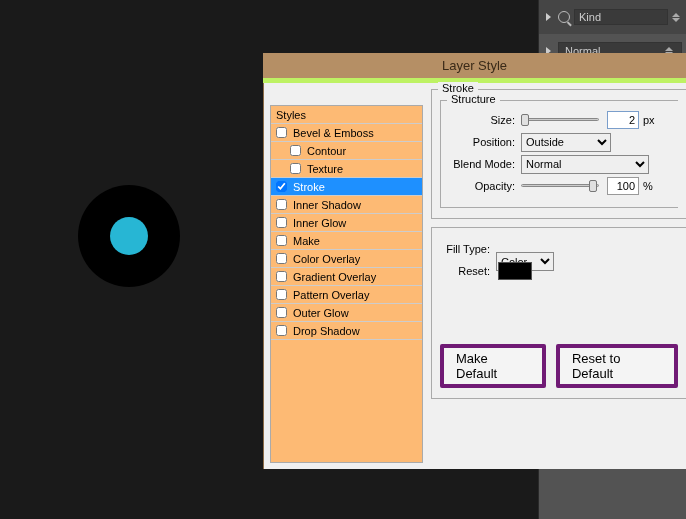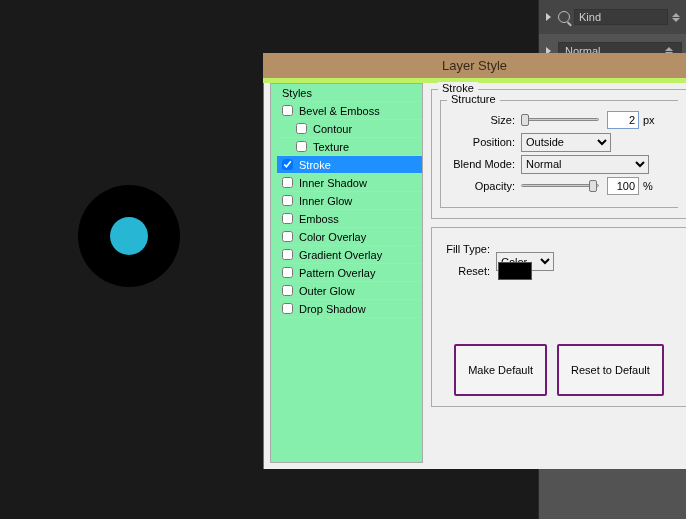--- a/index.html
+++ b/index.html
@@ -19,21 +19,21 @@
 .spin .dn { border-top: 4px solid #aaa; }
 
 .canvas { position: absolute; left: 0; top: 0; width: 538px; height: 519px; background: #1a1a1a; }
 .circle-outer { position: absolute; left: 78px; top: 185px; width: 102px; height: 102px; border-radius: 50%; background: #000; }
 .circle-inner { position: absolute; left: 110px; top: 217px; width: 38px; height: 38px; border-radius: 50%; background: #27b6d4; }
 
 .dialog { position: absolute; left: 263px; top: 53px; width: 423px; height: 416px; }
 .titlebar { height: 30px; background: #b58f65; display: flex; align-items: center; justify-content: center; color: #3a2a18; font-size: 13px; border-bottom: 5px solid #bef264; }
 .dlg-body { height: 386px; background: #f0f0f0; border-left: 1px solid #8c6d48; display: flex; }
 
-.left-list { width: 153px; border: 1px solid #aaa; margin: 0 0 6px 6px; background: #86efac; padding-left: 6px; }
+.left-list { width: 153px; border: 1px solid #aaa; margin: 22px 0 6px 6px; background: #fdba74; }
 .left-list .row { height: 18px; font-size: 11px; display: flex; align-items: center; padding: 0 5px; border-bottom: 1px solid #ccc; color: #000; cursor: default; }
 .left-list .row.sel { background: #1e90ff; color: #fff; }
 .left-list .row input[type=checkbox] { margin-right: 6px; width: 11px; height: 11px; }
 .left-list .row.indent input { margin-left: 14px; }
 
 .right-pane { flex: 1; padding: 6px 0 6px 8px; font-size: 11px; color: #000; }
 .group { border: 1px solid #aaa; padding: 6px 8px 10px 8px; margin-bottom: 8px; position: relative; border-right: none; }
 .group-title { position: absolute; top: -8px; left: 6px; background: #f0f0f0; padding: 0 4px; font-size: 11px; }
 .subgroup { border: 1px solid #aaa; padding: 8px 8px 10px 8px; position: relative; margin-top: 4px; border-right: none; }
 .frow { display: flex; align-items: center; height: 22px; }
@@ -43,21 +43,21 @@
 .slider-thumb { position: absolute; top: 1px; width: 8px; height: 12px; background: #e0e0e0; border: 1px solid #777; border-radius: 2px; }
 .numbox { width: 32px; height: 18px; border: 1px solid #7a9ecb; background: #fff; text-align: right; padding: 0 3px; font-size: 11px; }
 .numbox2 { width: 32px; height: 18px; border: 1px solid #999; background: #fff; text-align: right; padding: 0 3px; font-size: 11px; }
 .unit { margin-left: 4px; }
 select { font-size: 11px; height: 19px; border: 1px solid #888; background: #efefef; }
 .sel-sm { width: 90px; }
 .sel-md { width: 128px; }
 .sel-ft { width: 58px; margin-top: 25px; }
 .swatch { width: 34px; height: 18px; background: #000; border: 1px solid #555; margin-left: 2px; }
 .btnrow { display: flex; gap: 10px; justify-content: center; margin-top: 6px; }
-.btn { border: 2px solid #701a75; background: #f4f4f4; padding: 18px 12px; font-size: 11px; border-radius: 2px; cursor: default; }
+.btn { border: 4px solid #701a75; background: #f4f4f4; padding: 3px 12px; font-size: 13px; border-radius: 2px; cursor: default; }
 </style>
 </head>
 <body>
 
 <div class="bg-panel">
   <div class="bg-row dark">
     <span class="tri"></span>
     <span class="search-ic"></span>
     <div class="kind-box">Kind</div>
     <div class="spin">
@@ -113,21 +113,21 @@
         <div class="row">
           <input type="checkbox" style="">
           <span>Inner Shadow</span>
         </div>
         <div class="row">
           <input type="checkbox" style="">
           <span>Inner Glow</span>
         </div>
         <div class="row">
           <input type="checkbox" style="">
-          <span>Emboss</span>
+          <span>Make</span>
         </div>
         <div class="row">
           <input type="checkbox" style="">
           <span>Color Overlay</span>
         </div>
         <div class="row">
           <input type="checkbox" style="">
           <span>Gradient Overlay</span>
         </div>
         <div class="row">

